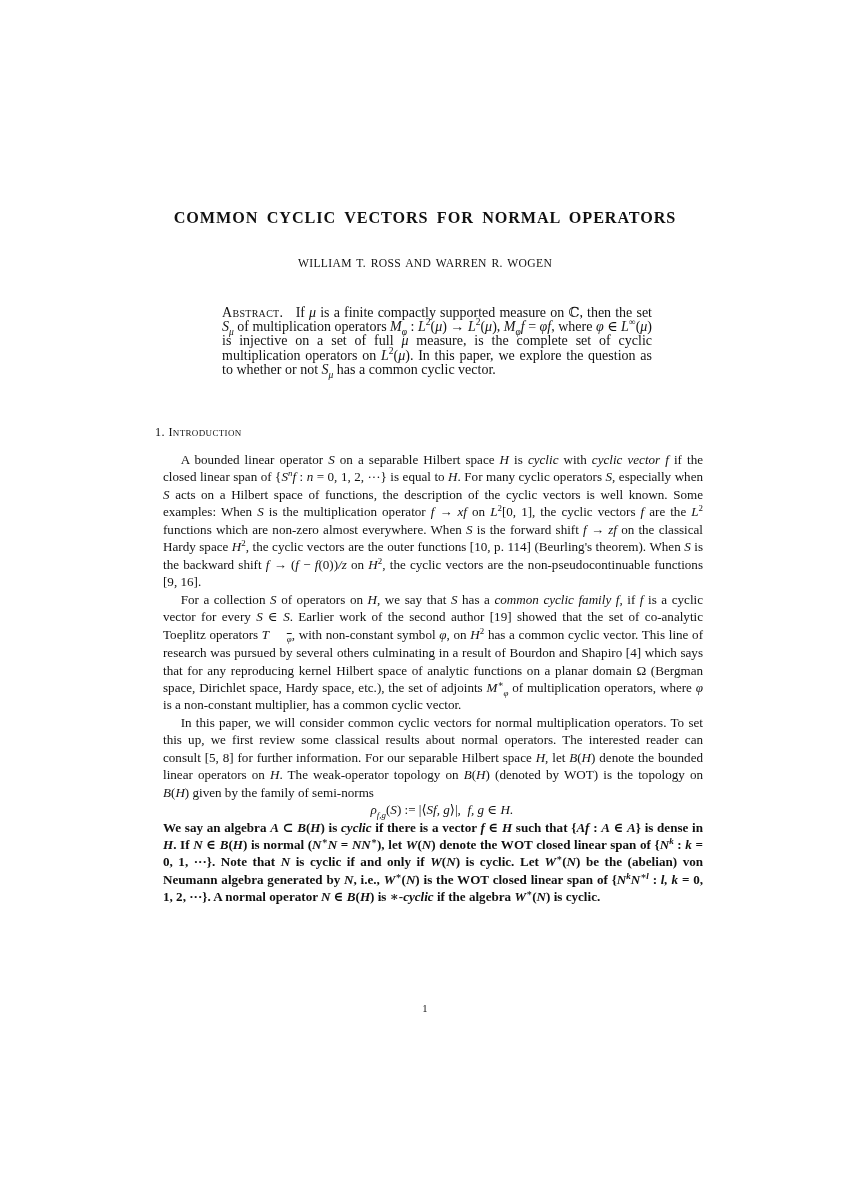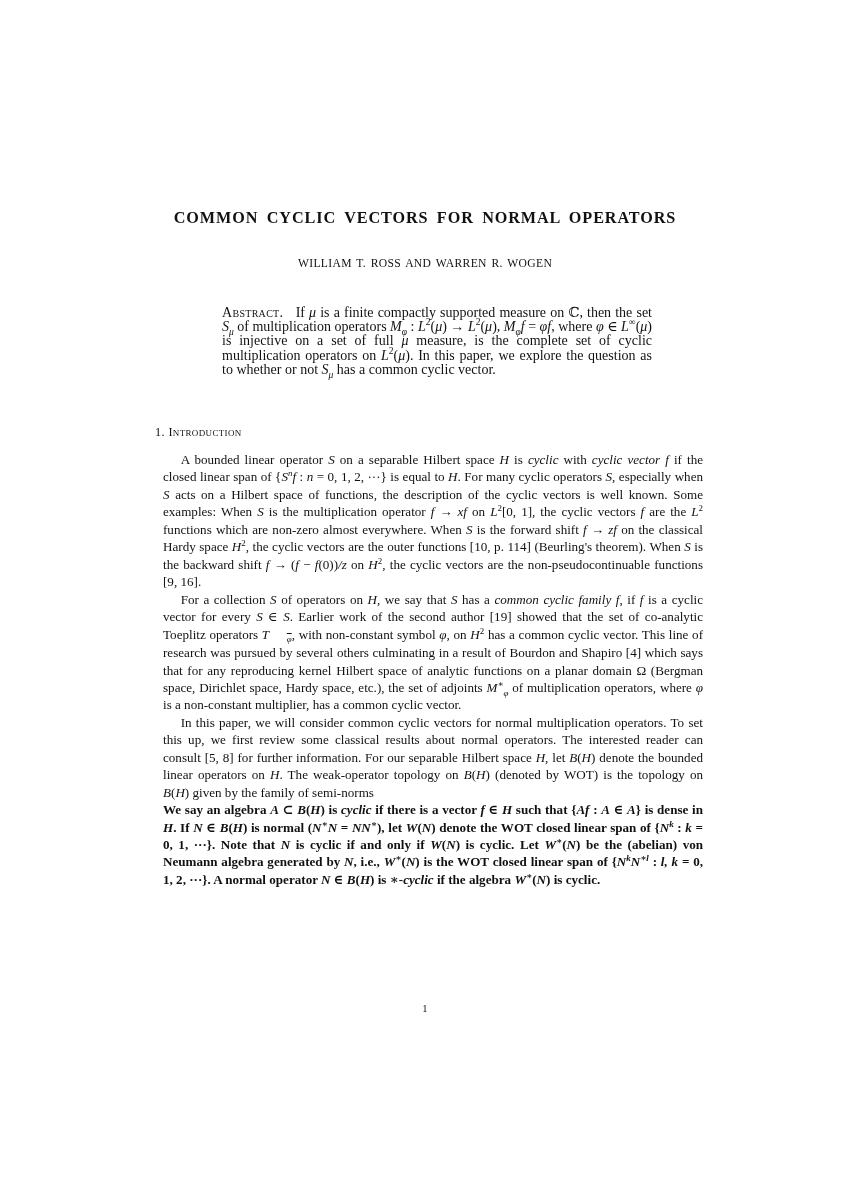--- a/index.html
+++ b/index.html
@@ -181,20 +181,23 @@
 
     <p>
       In this paper, we will consider common cyclic vectors for normal multiplication
       operators. To set this up, we first review some classical results about normal
       operators. The interested reader can consult [5, 8] for further information. For our
       separable Hilbert space <i class="cal">H</i>, let <i class="cal">B</i>(<i class="cal">H</i>) denote the bounded linear operators on <i class="cal">H</i>.
       The weak-operator topology on <i class="cal">B</i>(<i class="cal">H</i>) (denoted by WOT) is the topology on <i class="cal">B</i>(<i class="cal">H</i>)
       given by the family of semi-norms
     </p>
 
+    <p class="display-eq">
+      <i class="m">ρ</i><sub class="s"><i class="m">f,g</i></sub>(<i class="m">S</i>) := |⟨<i class="m">Sf, g</i>⟩|, &nbsp;<i class="m">f, g</i> ∈ <i class="cal">H</i>.
+    </p>
 
     <p class="noindent">
       We say an algebra <i class="cal">A</i> ⊂ <i class="cal">B</i>(<i class="cal">H</i>) is <i class="it">cyclic</i> if there is a vector <i class="m">f</i> ∈ <i class="cal">H</i> such that {<i class="m">Af</i> :
       <i class="m">A</i> ∈ <i class="cal">A</i>} is dense in <i class="cal">H</i>. If <i class="m">N</i> ∈ <i class="cal">B</i>(<i class="cal">H</i>) is normal (<i class="m">N</i><sup class="s">∗</sup><i class="m">N</i> = <i class="m">NN</i><sup class="s">∗</sup>), let <i class="cal">W</i>(<i class="m">N</i>) denote
       the WOT closed linear span of {<i class="m">N</i><sup class="s"><i class="m">k</i></sup> : <i class="m">k</i> = 0, 1, ···}. Note that <i class="m">N</i> is cyclic if
       and only if <i class="cal">W</i>(<i class="m">N</i>) is cyclic. Let <i class="cal">W</i><sup class="s">∗</sup>(<i class="m">N</i>) be the (abelian) von Neumann algebra
       generated by <i class="m">N</i>, i.e., <i class="cal">W</i><sup class="s">∗</sup>(<i class="m">N</i>) is the WOT closed linear span of {<i class="m">N</i><sup class="s"><i class="m">k</i></sup><i class="m">N</i><sup class="s">∗<i class="m">l</i></sup> : <i class="m">l, k</i> =
       0, 1, 2, ···}. A normal operator <i class="m">N</i> ∈ <i class="cal">B</i>(<i class="cal">H</i>) is ∗-<i class="it">cyclic</i> if the algebra <i class="cal">W</i><sup class="s">∗</sup>(<i class="m">N</i>) is cyclic.
     </p>
 

